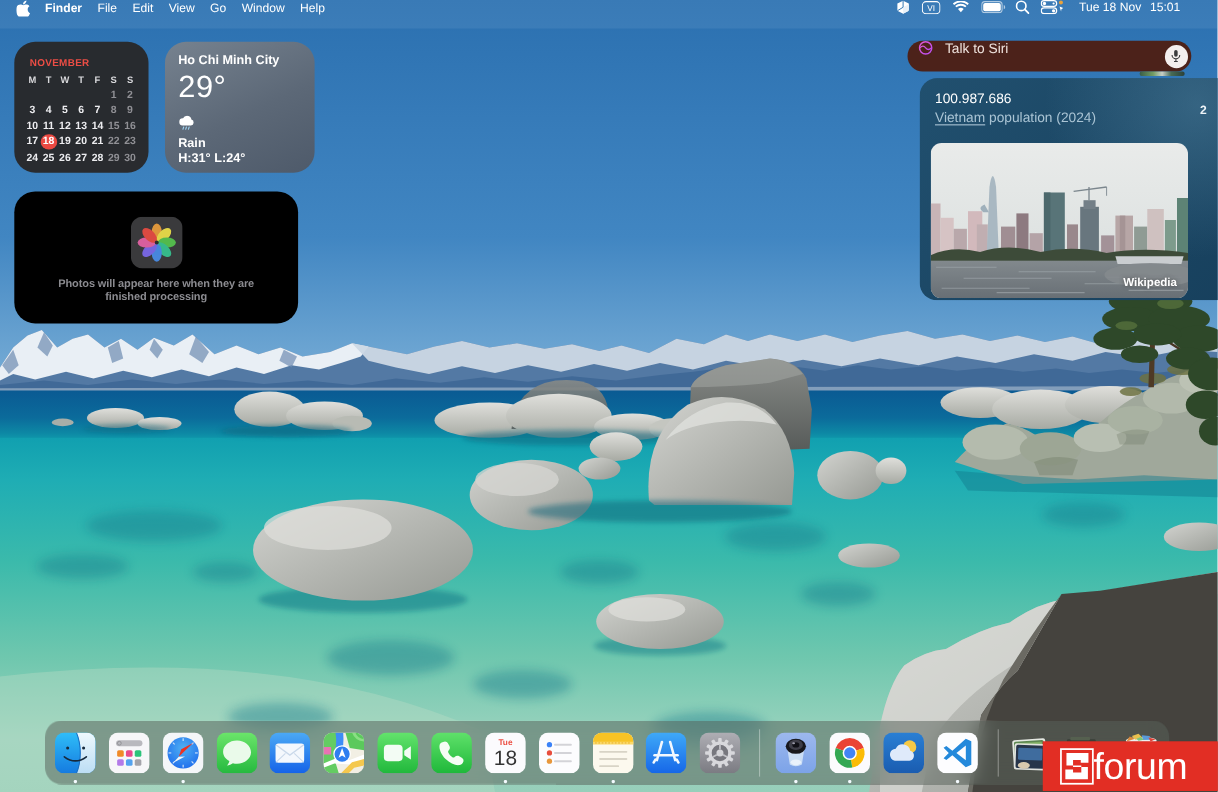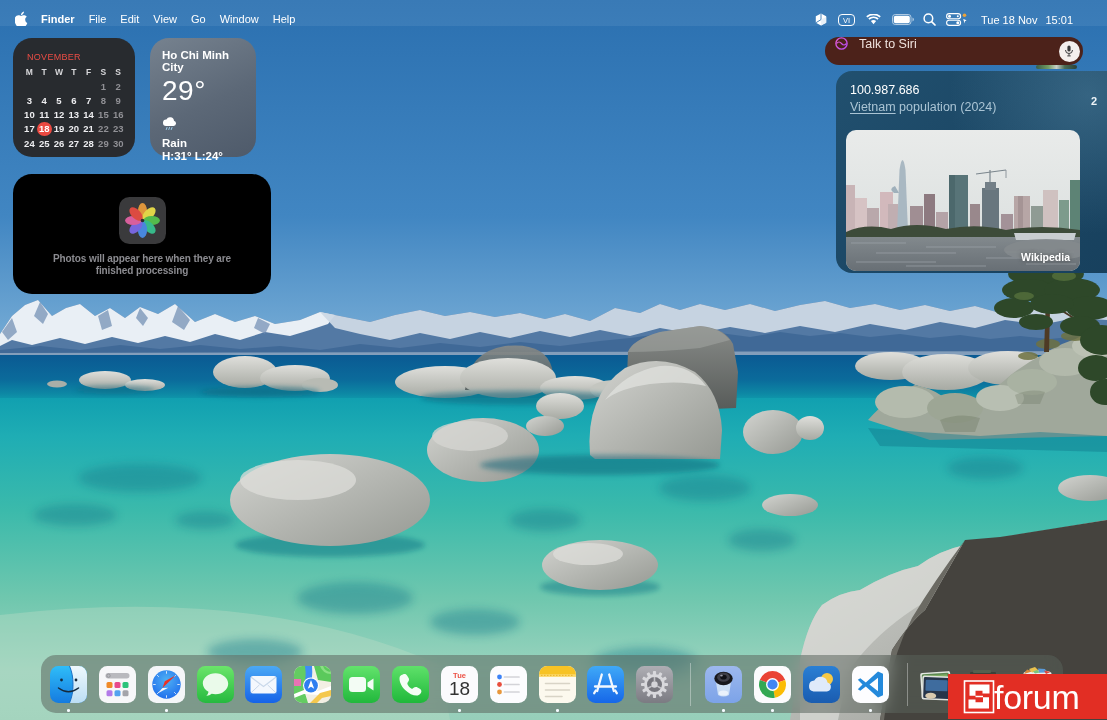--- a/index.html
+++ b/index.html
@@ -1,33 +1,33 @@
 <!DOCTYPE html>
 <html><head>
 <meta charset="utf-8">
 <style>
   html,body{margin:0;padding:0;}
   *{box-sizing:border-box;}
   #root{position:relative;width:1107px;height:720px;overflow:hidden;font-family:"Liberation Sans",sans-serif;}
   #wall{position:absolute;left:0;top:0;}
   
-  #menubar{position:absolute;left:0;top:0;width:1085px;height:26px;color:#fff;font-size:11px;display:flex;align-items:flex-end;}
+  #menubar{position:absolute;left:0;top:0;width:1085px;height:26px;color:#fff;font-size:11px;display:flex;align-items:flex-start;}
   #menubar .l{display:flex;align-items:center;}
   #menubar .it{margin:0 7px;}
   #menubar .r{margin-left:auto;display:flex;align-items:center;color:#fff;}
   
   .widget{position:absolute;border-radius:19px;}
   #cal{left:13px;top:38px;width:122px;height:119px;background:rgba(40,40,42,0.97);padding:10px 8px 0 13px;}
-  #cal .mon{color:#ec4d45;font-weight:normal;font-size:9px;letter-spacing:.3px;margin:4px 0 3px 1px;}
+  #cal .mon{color:#ec4d45;font-weight:bold;font-size:9px;letter-spacing:.3px;margin:4px 0 3px 1px;}
   #cal table{border-collapse:collapse;font-size:9.5px;font-weight:bold;color:#ededf0;margin-left:-4px;}
   #cal td,#cal th{width:14.8px;height:14.2px;text-align:center;padding:0;font-weight:bold;}
   #cal th{color:#d8d8db;font-size:8.5px;}
   #cal .we{color:#909095;}
   #cal .today{background:#eb4941;border-radius:50%;color:#fff;}
-  #weather{left:150px;top:38px;width:106px;height:119px;background:linear-gradient(155deg,#76828f 0%,#5c6877 55%,#4e5a6a 100%);padding:11px 12px;color:#fff;}
+  #weather{left:150px;top:38px;width:136px;height:119px;background:linear-gradient(155deg,#76828f 0%,#5c6877 55%,#4e5a6a 100%);padding:11px 12px;color:#fff;}
   #weather .city{font-weight:bold;font-size:11.5px;}
   #weather .temp{font-size:28px;font-weight:400;margin-top:2px;letter-spacing:0.5px;}
   #weather .cond{font-weight:bold;font-size:11.5px;margin-top:1px;}
   #weather .hl{font-weight:bold;font-size:11.5px;margin-top:1px;}
   #photos{left:13px;top:174px;width:258px;height:120px;background:#000;display:flex;flex-direction:column;align-items:center;}
   #photos .txt{color:#8b8b90;font-size:10px;font-weight:bold;text-align:center;line-height:11.5px;margin-top:9px;letter-spacing:-0.1px;}
   
   #siri{position:absolute;left:825px;top:37px;width:258px;height:28px;background:#4c221a;border-radius:14px;display:flex;align-items:flex-start;color:#efe2dd;font-size:12.5px;}
   #siri .mic{position:absolute;right:3.5px;top:3.5px;width:21px;height:21px;border-radius:50%;background:#f4efee;display:flex;align-items:center;justify-content:center;}
   

